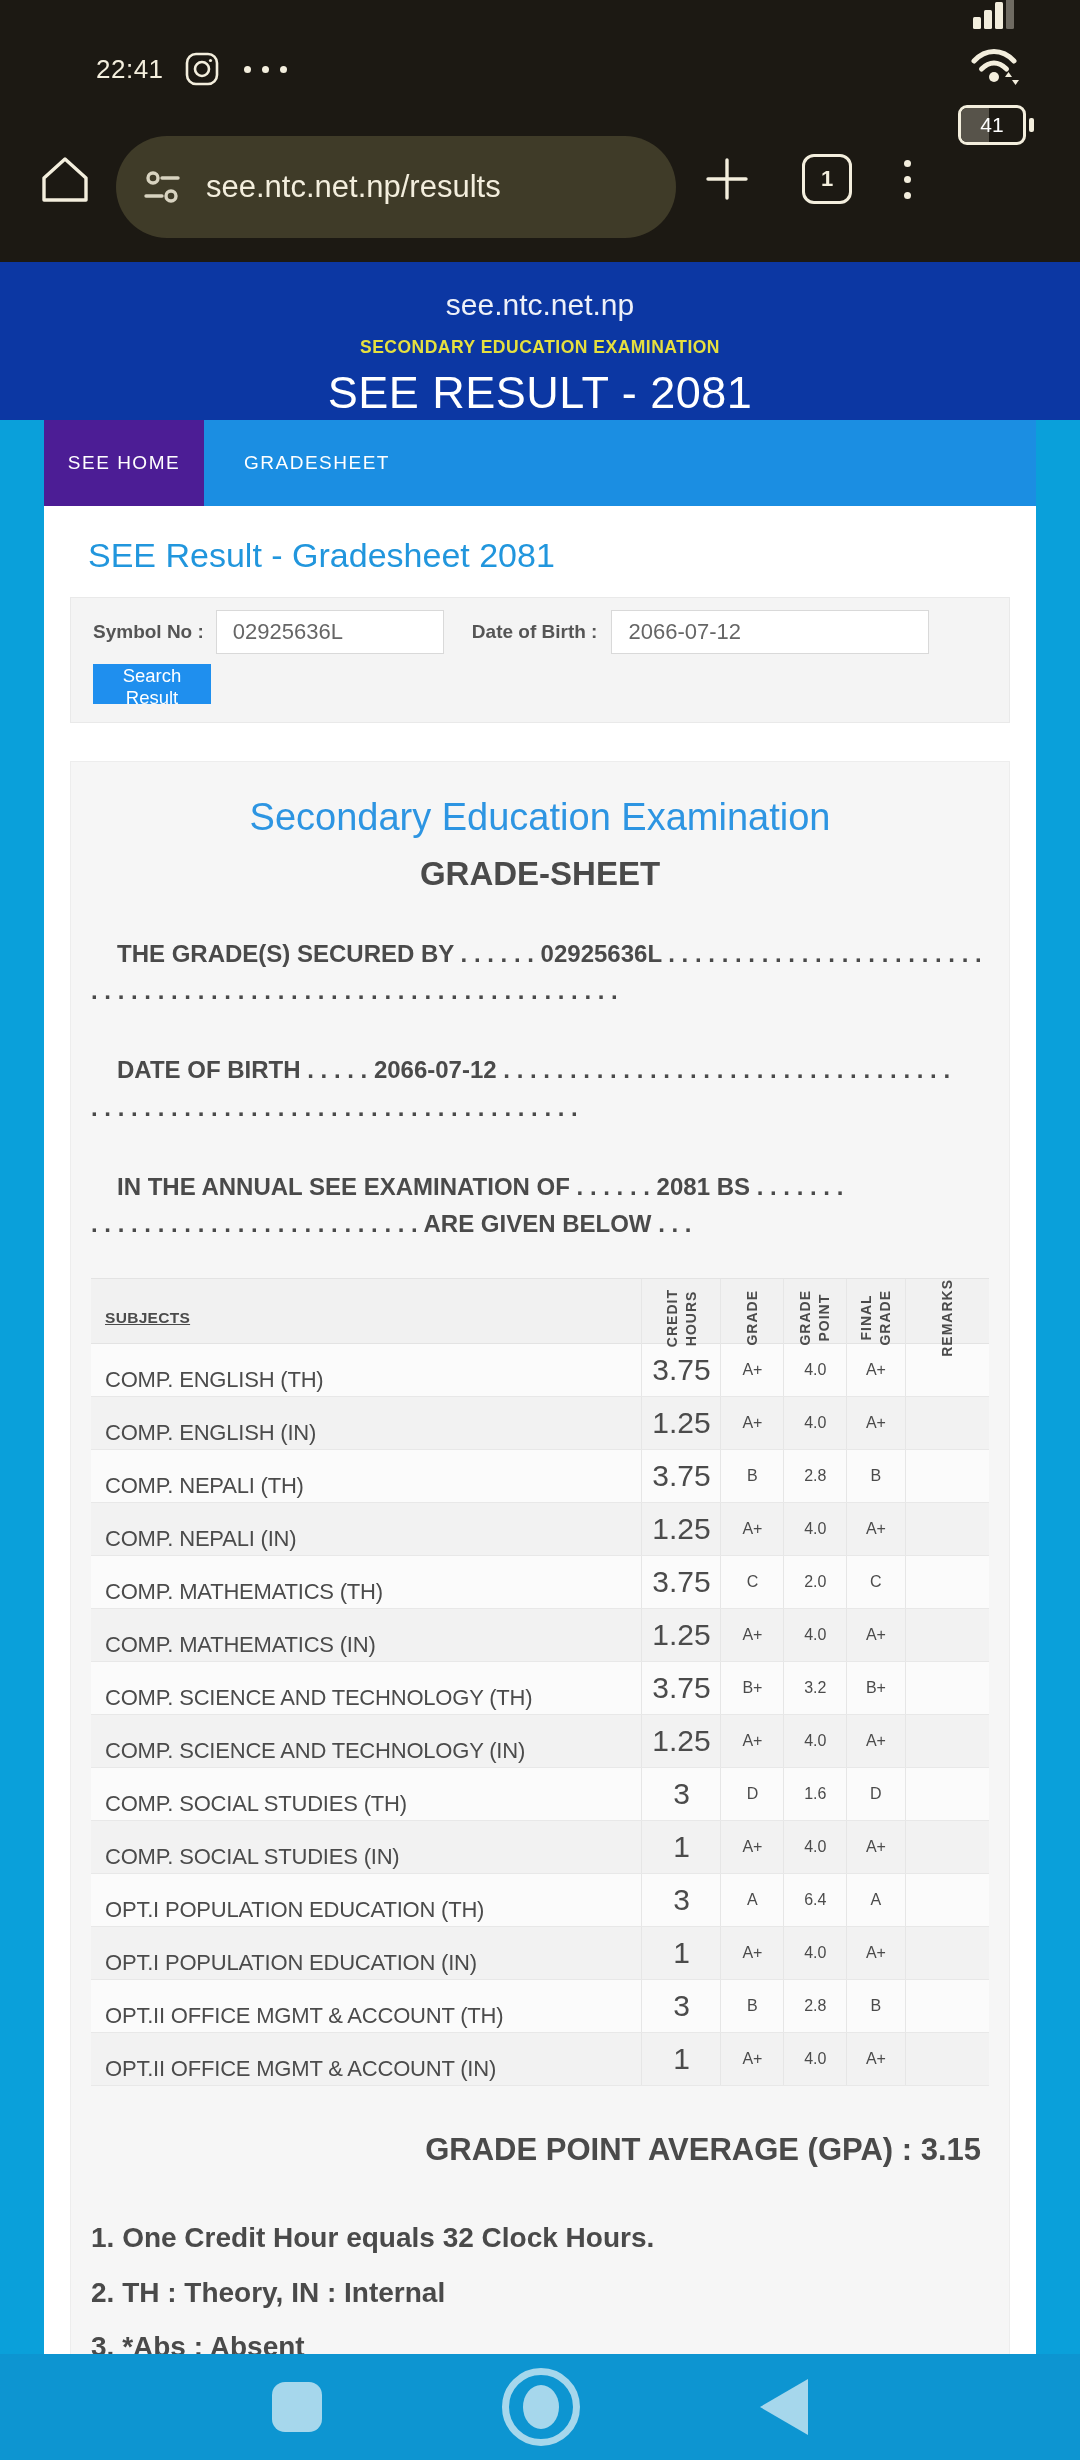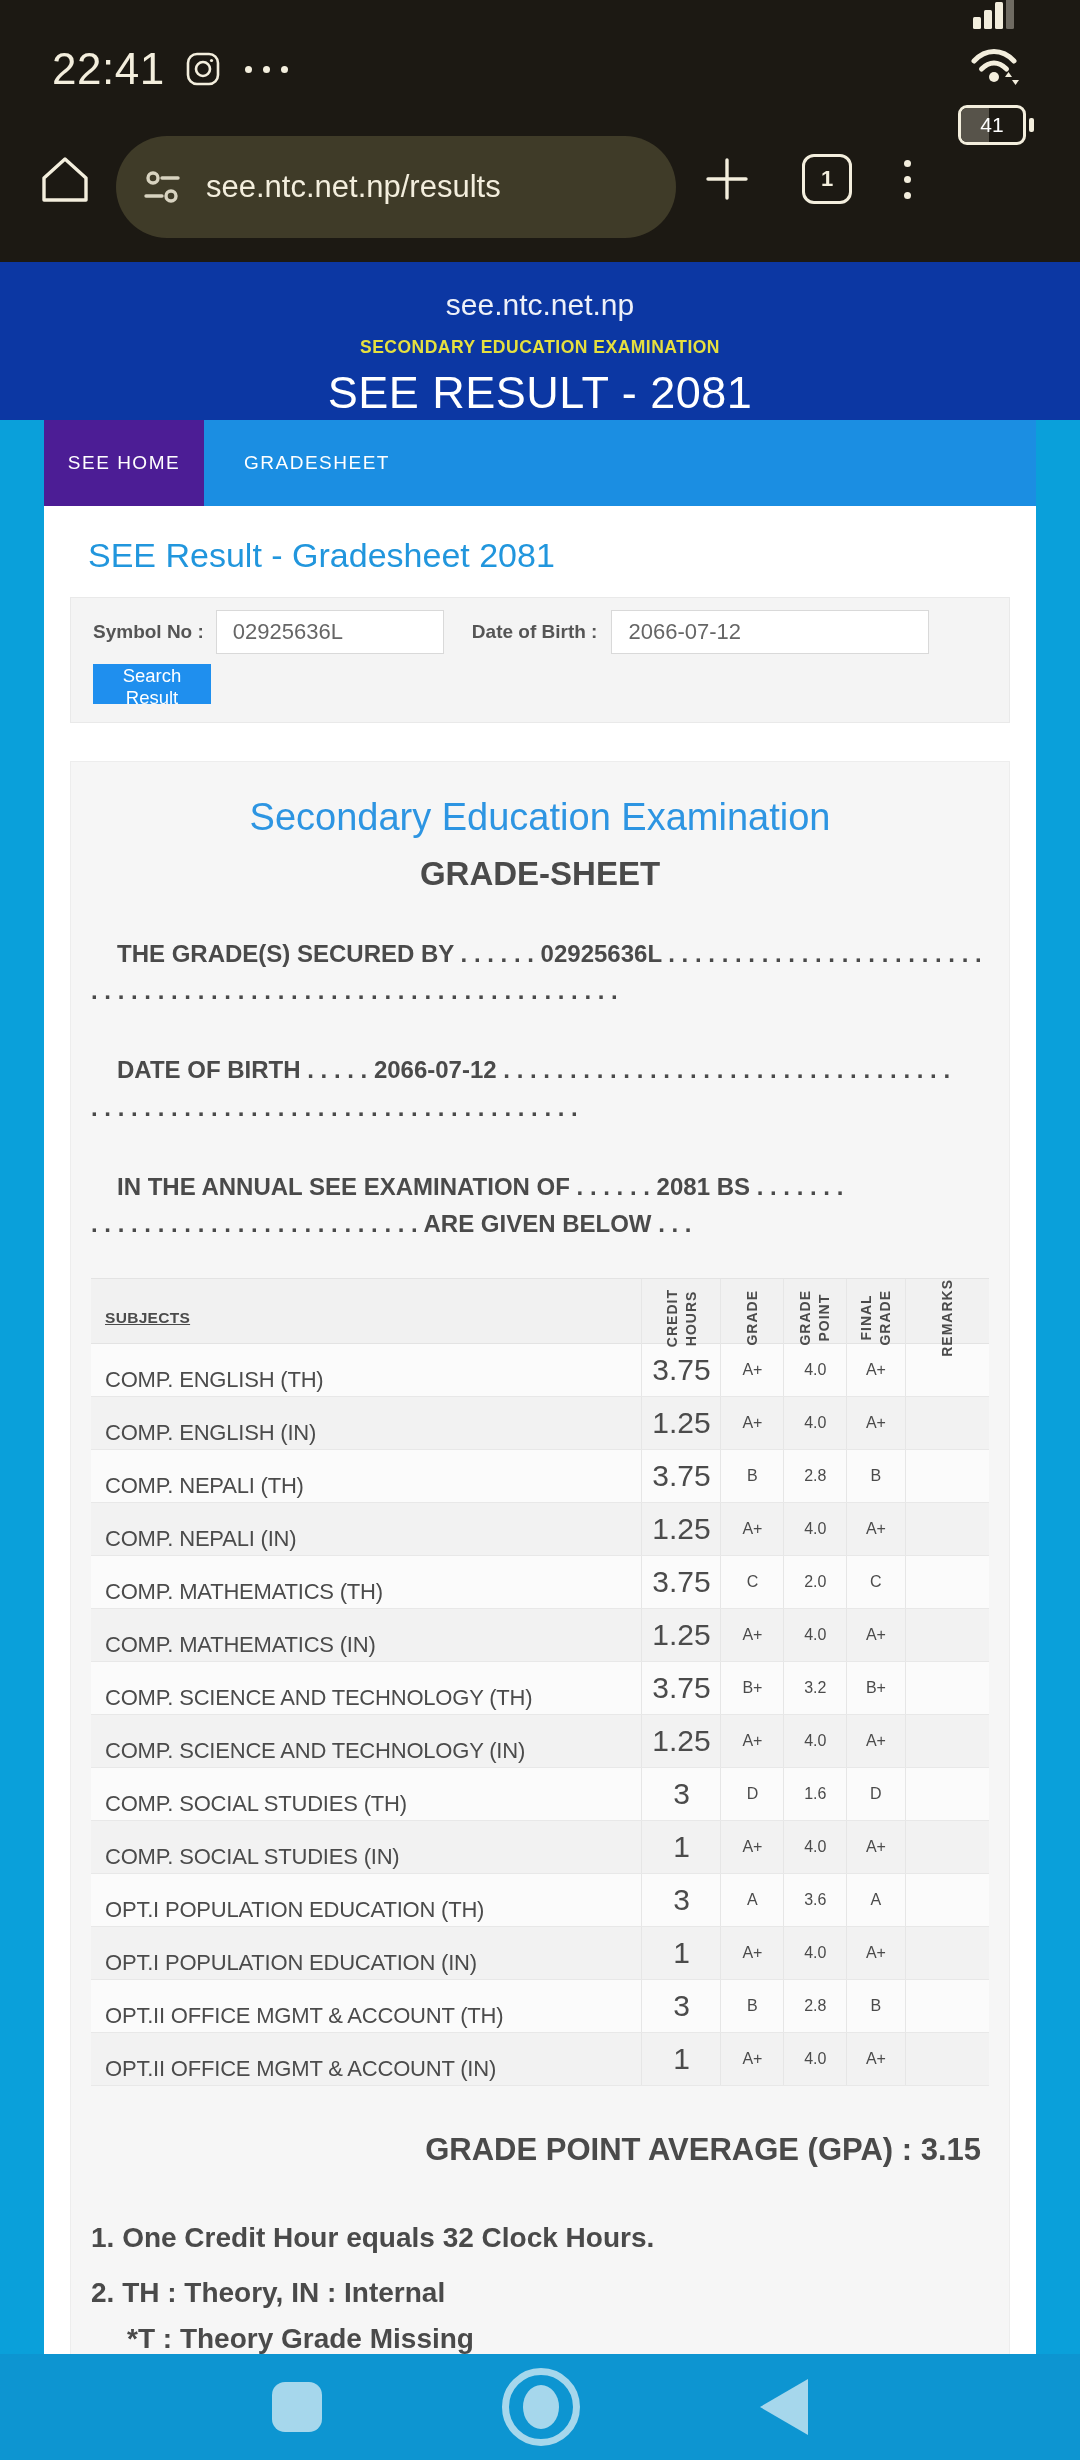--- a/index.html
+++ b/index.html
@@ -2,21 +2,21 @@
 <html><head>
 <meta charset="utf-8">
 <style>
   html,body{margin:0;padding:0;background:#000;}
   .screen{position:relative;width:1080px;height:2460px;overflow:hidden;background:#0aa0da;font-family:"Liberation Sans",sans-serif;}
 
   
   .chrome{height:262px;background:#1c1913;}
   .status-bar{height:112px;display:flex;align-items:center;padding:26px 46px 0 52px;box-sizing:border-box;color:#f3eedd;}
   .sb-left{display:flex;align-items:center;gap:20px;}
-  .time{font-size:44px;letter-spacing:.5px;}
+  .time{font-size:26px;letter-spacing:.5px;margin-left:44px;}
   .sb-dots{display:flex;gap:11px;margin-left:4px;}
   .sb-dots i{width:7px;height:7px;border-radius:50%;background:#f3eedd;}
   .sb-right{margin-left:auto;display:flex;align-items:center;gap:18px;flex-direction:column;}
   .battery{position:relative;width:62px;height:34px;border:3px solid #f3eedd;border-radius:9px;display:flex;align-items:center;justify-content:center;overflow:hidden;}
   .battery .fill{position:absolute;left:0;top:0;bottom:0;width:45%;background:#57534a;}
   .battery span{position:relative;font-size:21px;color:#fff;z-index:1;}
   .battery-nub{width:5px;height:14px;background:#f3eedd;border-radius:2px;margin-left:-14px;}
 
   .toolbar{height:150px;display:flex;align-items:center;padding:0 34px 16px 38px;box-sizing:border-box;}
   .url-pill{width:560px;height:102px;border-radius:51px;background:#3f3b28;display:flex;align-items:center;padding:0 28px;box-sizing:border-box;gap:20px;margin:16px 28px 0 24px;}
@@ -325,21 +325,21 @@
             <div class="bl c-small">A+</div>
             <div class="bl c-small">4.0</div>
             <div class="bl c-small">A+</div>
             <div class="bl c-small"></div>
           </div>
 
           <div class="t-row">
             <div class="c-sub">OPT.I POPULATION EDUCATION (TH)</div>
             <div class="bl c-credit">3</div>
             <div class="bl c-small">A</div>
-            <div class="bl c-small">3.6</div>
+            <div class="bl c-small">6.4</div>
             <div class="bl c-small">A</div>
             <div class="bl c-small"></div>
           </div>
 
           <div class="t-row">
             <div class="c-sub">OPT.I POPULATION EDUCATION (IN)</div>
             <div class="bl c-credit">1</div>
             <div class="bl c-small">A+</div>
             <div class="bl c-small">4.0</div>
             <div class="bl c-small">A+</div>
@@ -367,20 +367,21 @@
 
       </div>
 
       <div class="gpa">GRADE POINT AVERAGE (GPA) : 3.15</div>
 
       <div class="notes">
         <div class="note">1. One Credit Hour equals 32 Clock Hours.</div>
 
         <div class="note">2. TH : Theory, IN : Internal</div>
 
+        <div class="note">3. *Abs : Absent</div>
 
         <div class="note indent">*T : Theory Grade Missing</div>
 
         <div class="note indent">*I : Internal Grade Missing</div>
 
       </div>
 
     </div>
   </div>
 

